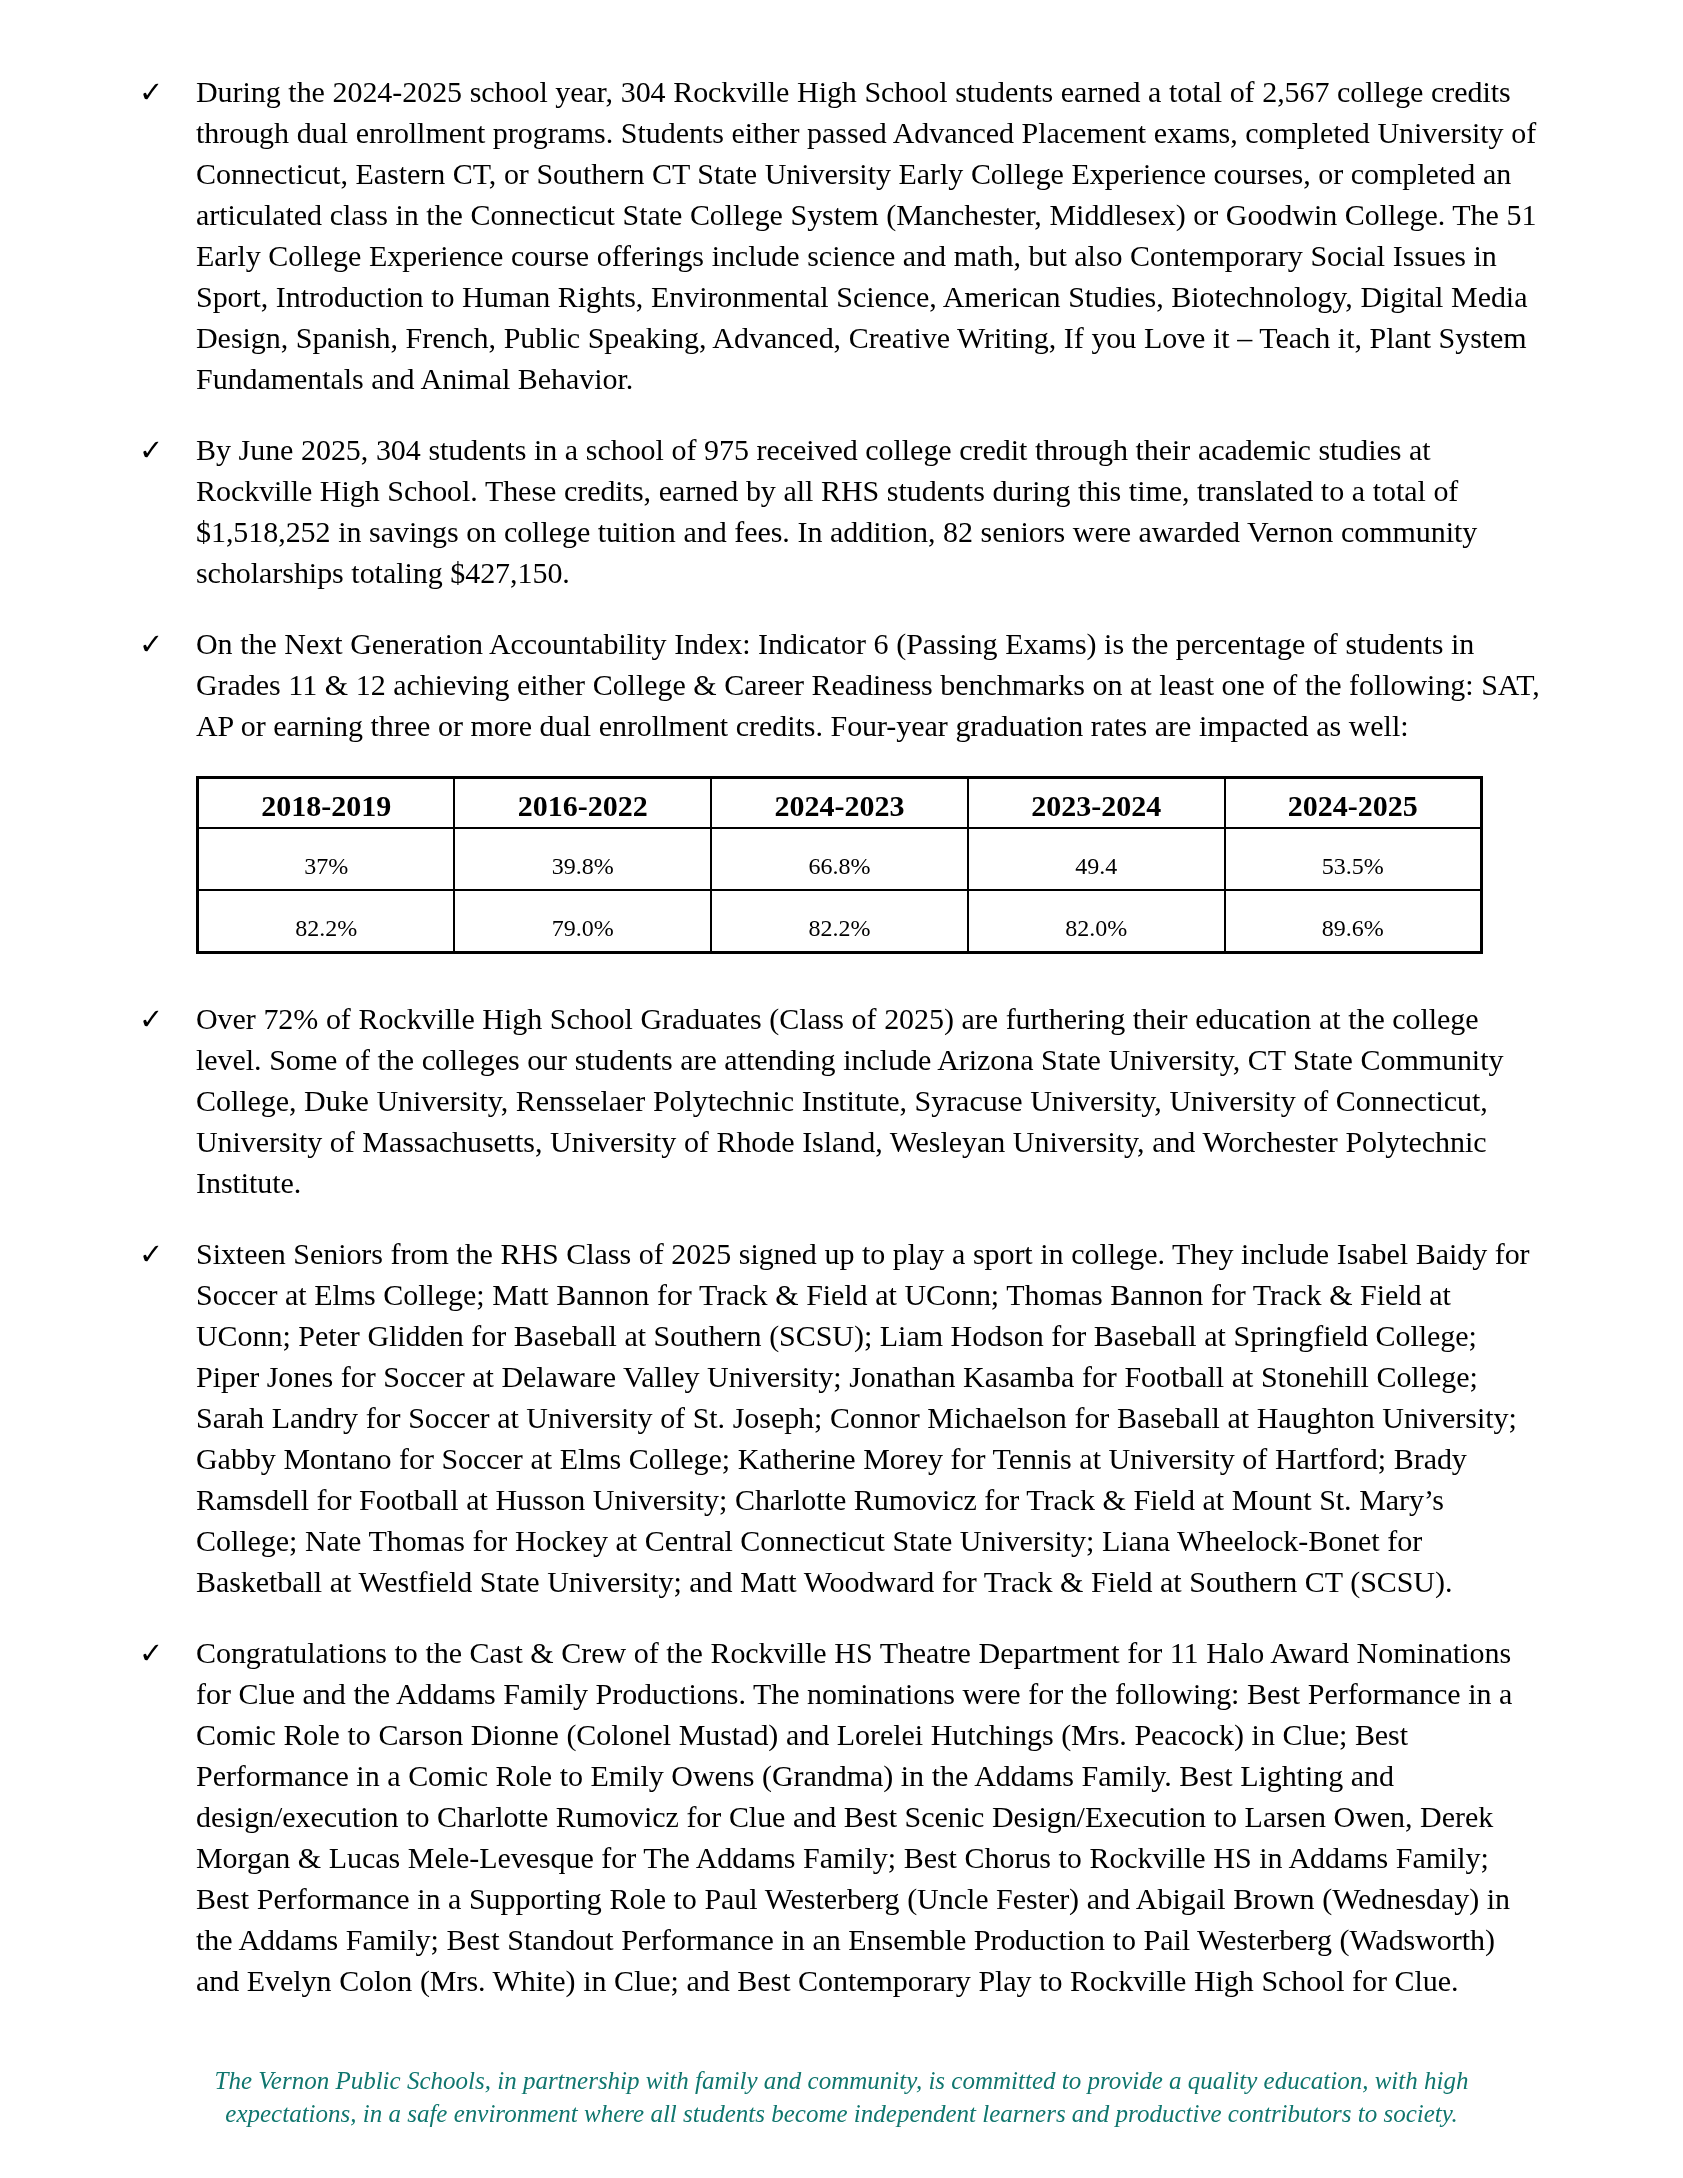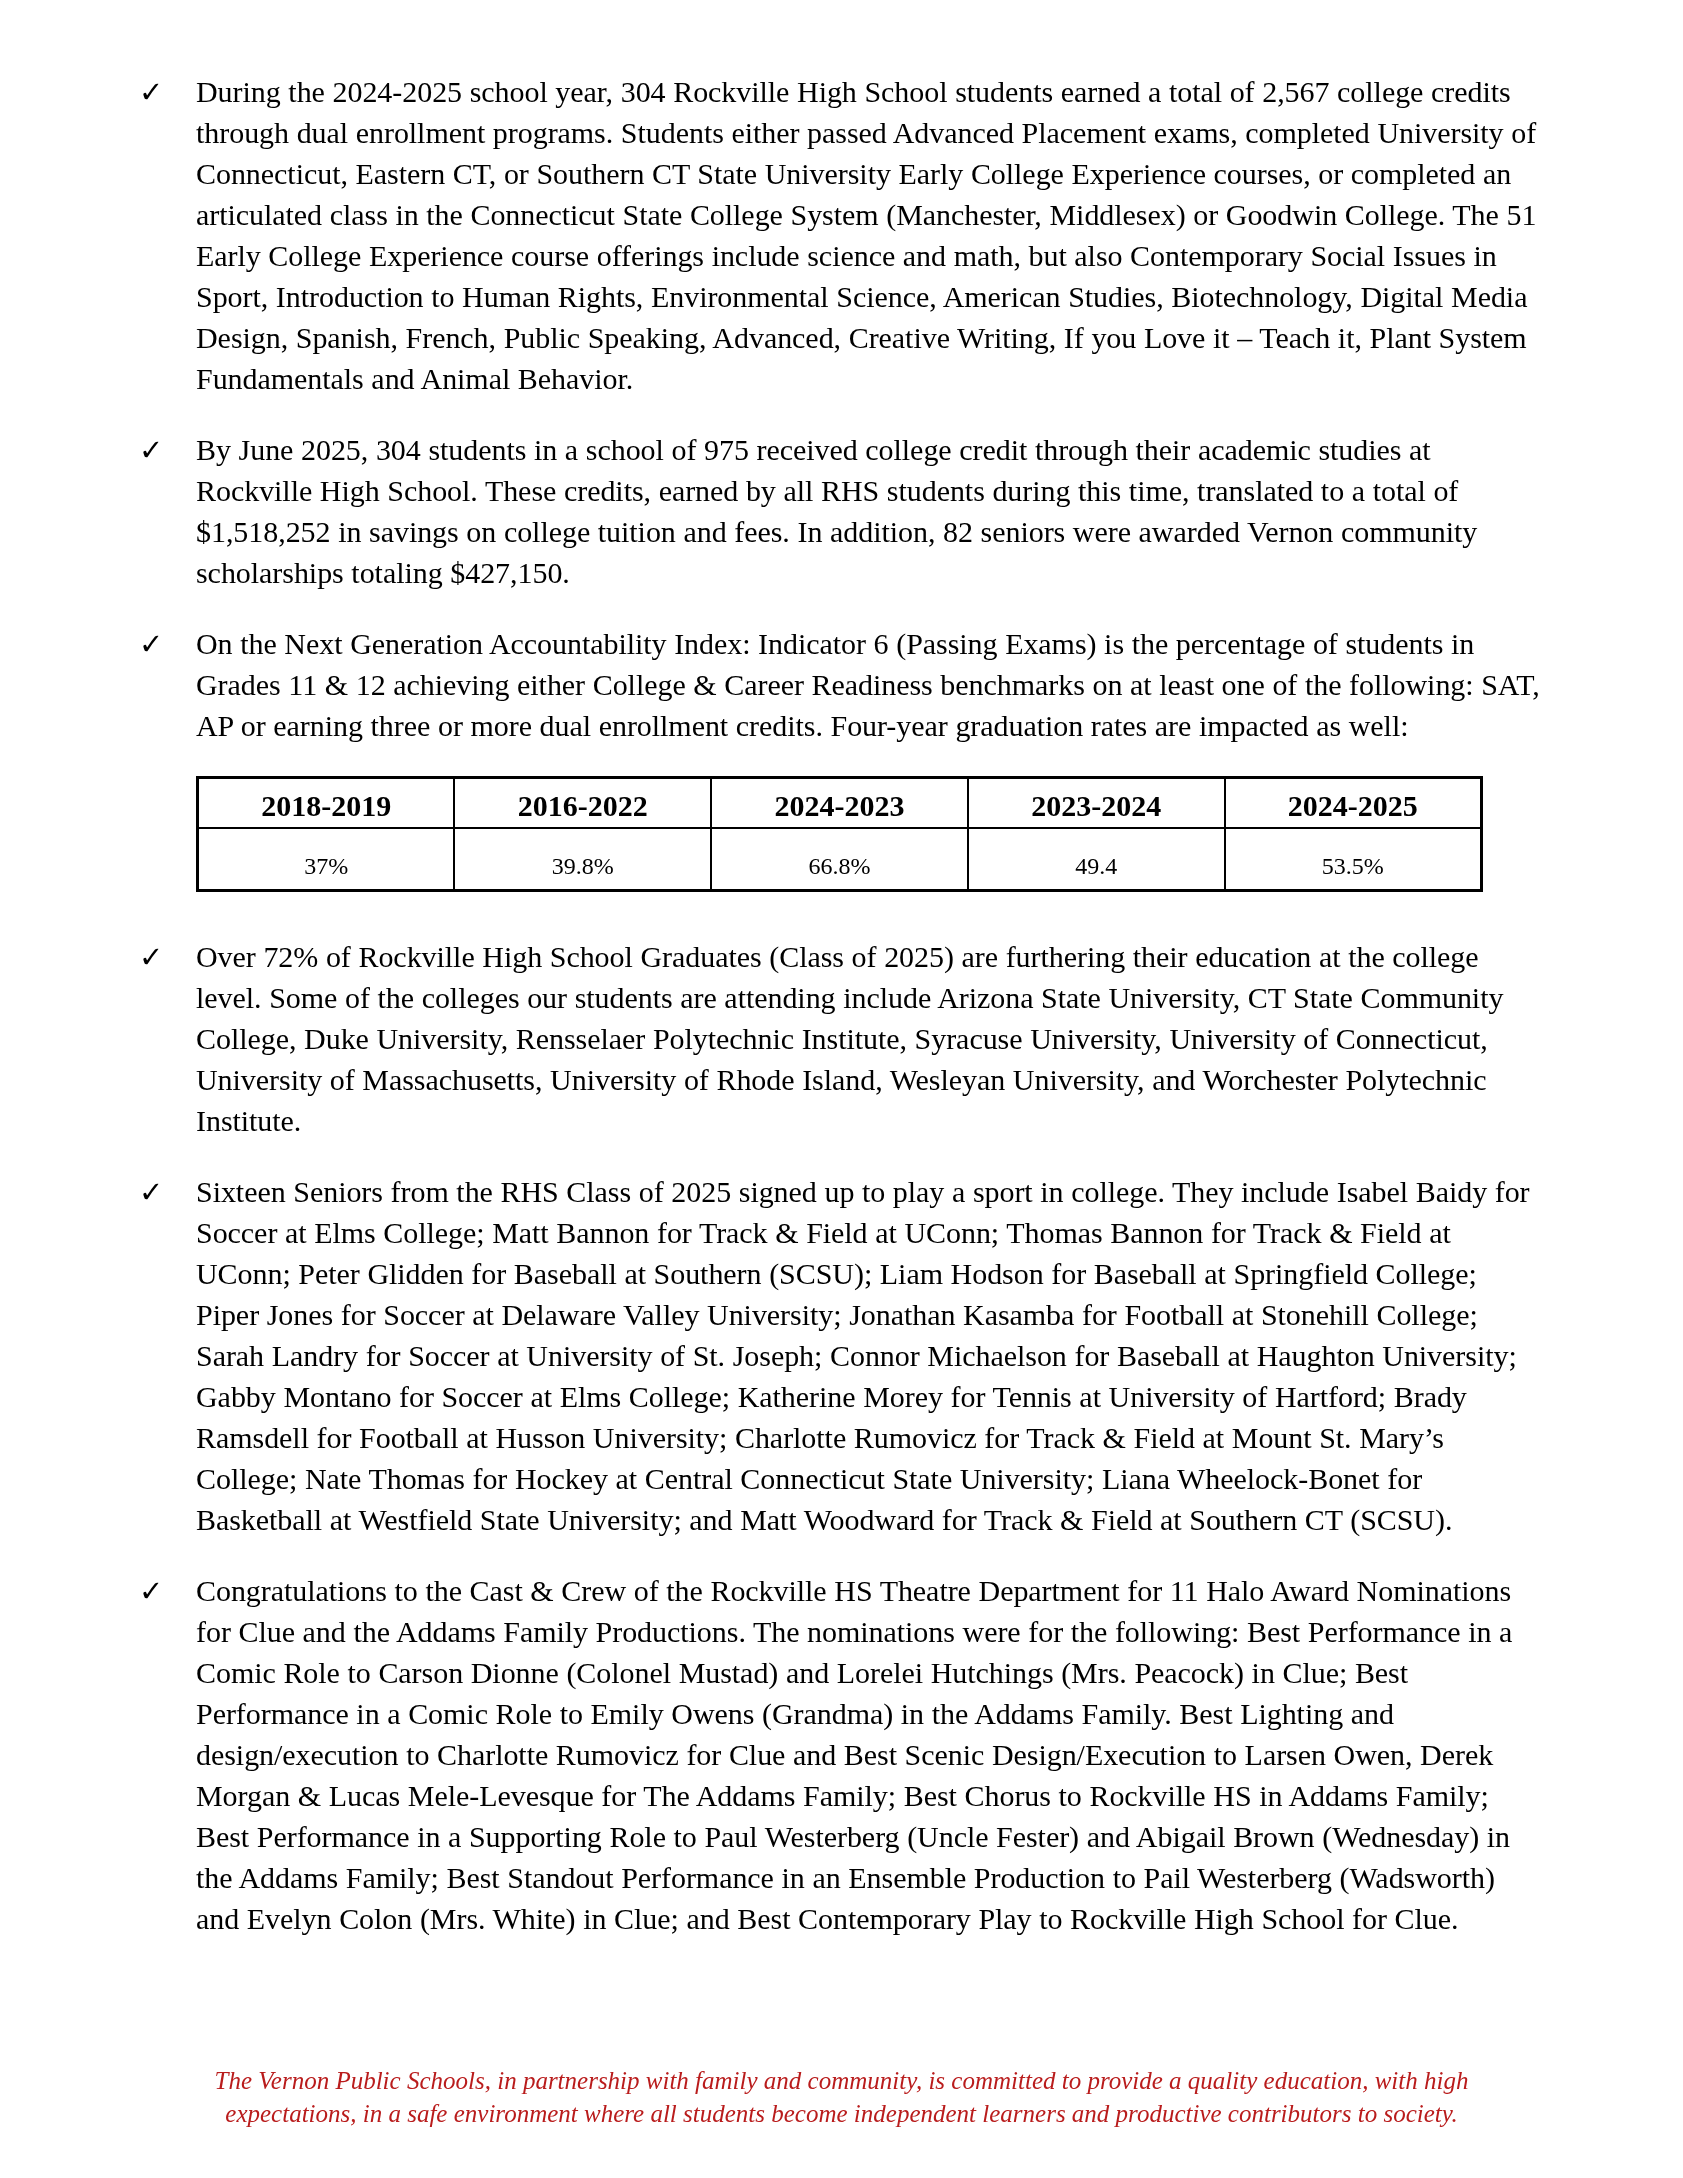--- a/index.html
+++ b/index.html
@@ -70,21 +70,21 @@
   table.accountability td {
     font-weight: normal;
   }
   .post-table-spacer { height: 34px; }
   .footer-mission {
     position: absolute;
     left: 0;
     right: 0;
     bottom: 48px;
     text-align: center;
-    color: #b91c1c;
+    color: #0f766e;
     font-style: italic;
     font-family: "Liberation Serif", "DejaVu Serif", serif;
     font-size: 25px;
     line-height: 33px;
     padding: 0 119px;
     box-sizing: border-box;
   }
   .footer-line { display: block; }
 </style>
 </head>
@@ -120,20 +120,27 @@
           </tr>
         </thead>
         <tbody>
           <tr>
             <td>37%</td>
             <td>39.8%</td>
             <td>66.8%</td>
             <td>49.4</td>
             <td>53.5%</td>
           </tr>
+          <tr>
+            <td>82.2%</td>
+            <td>79.0%</td>
+            <td>82.2%</td>
+            <td>82.0%</td>
+            <td>89.6%</td>
+          </tr>
         </tbody>
       </table>
     </div>
 
     <div class="post-table-spacer"></div>
 
     <div class="bullet-item">
       <span class="bullet-mark">✓</span>
       <span class="bullet-text">Over 72% of Rockville High School Graduates (Class of 2025) are furthering their education at the college level.  Some of the colleges our students are attending include Arizona State University, CT State Community College, Duke University,  Rensselaer Polytechnic Institute, Syracuse University, University of Connecticut,  University of Massachusetts, University of Rhode Island, Wesleyan University, and Worchester Polytechnic Institute.</span>
     </div>

